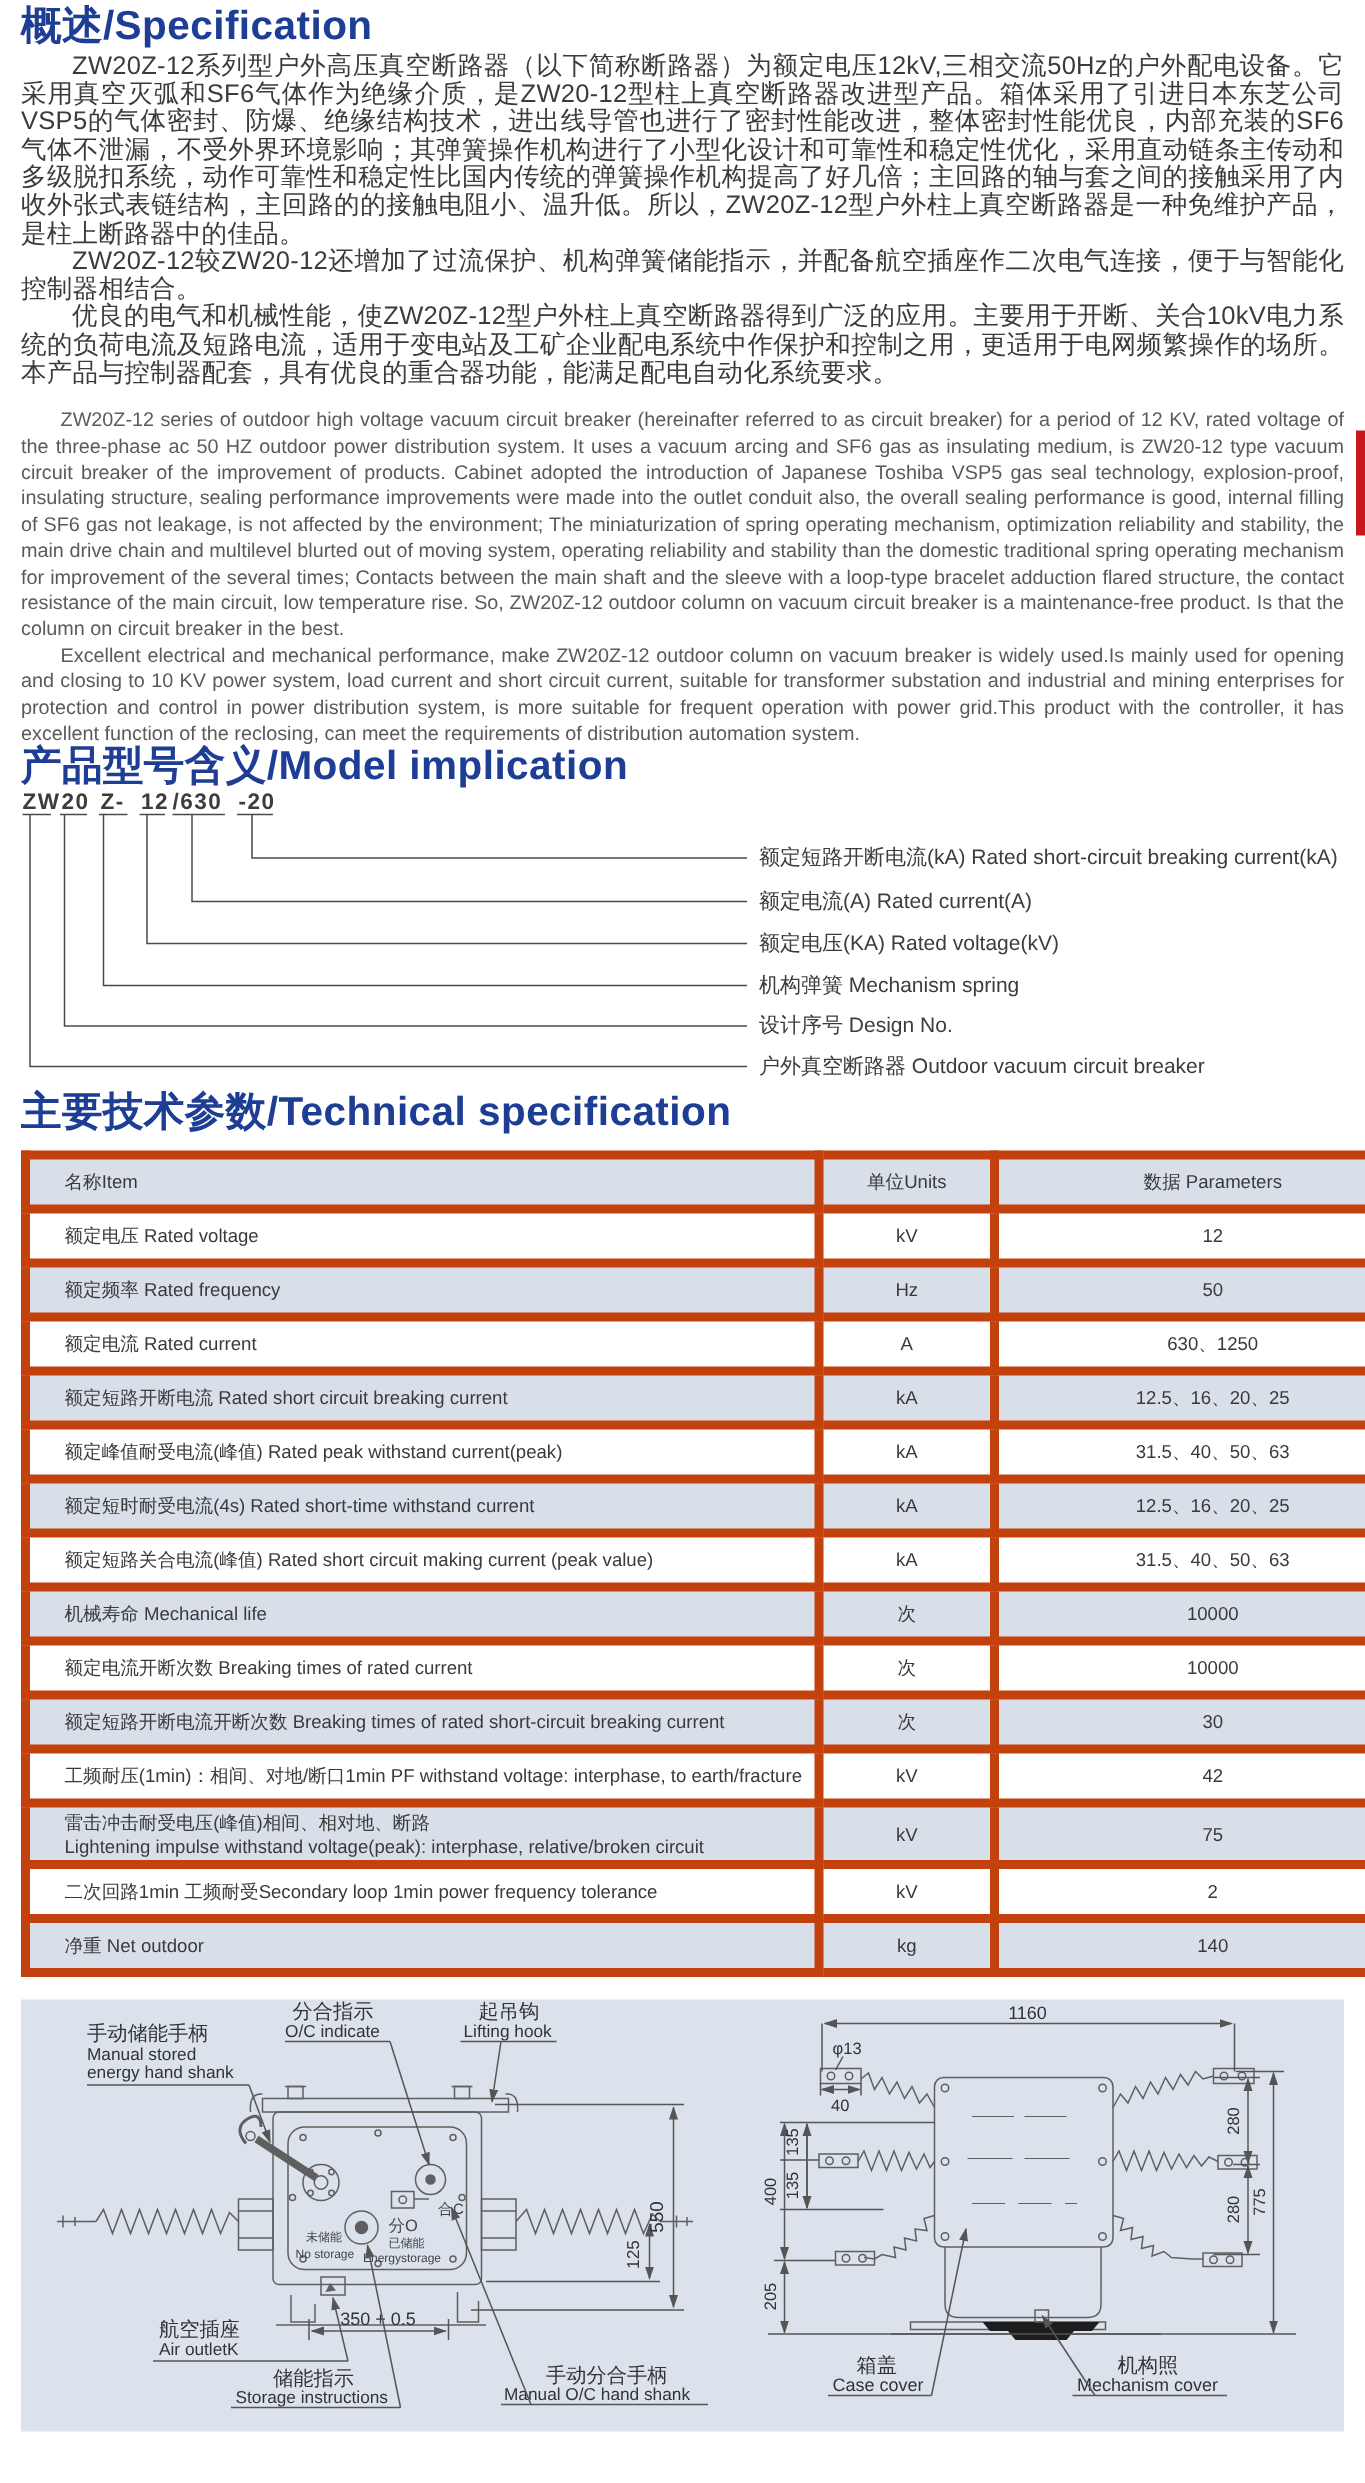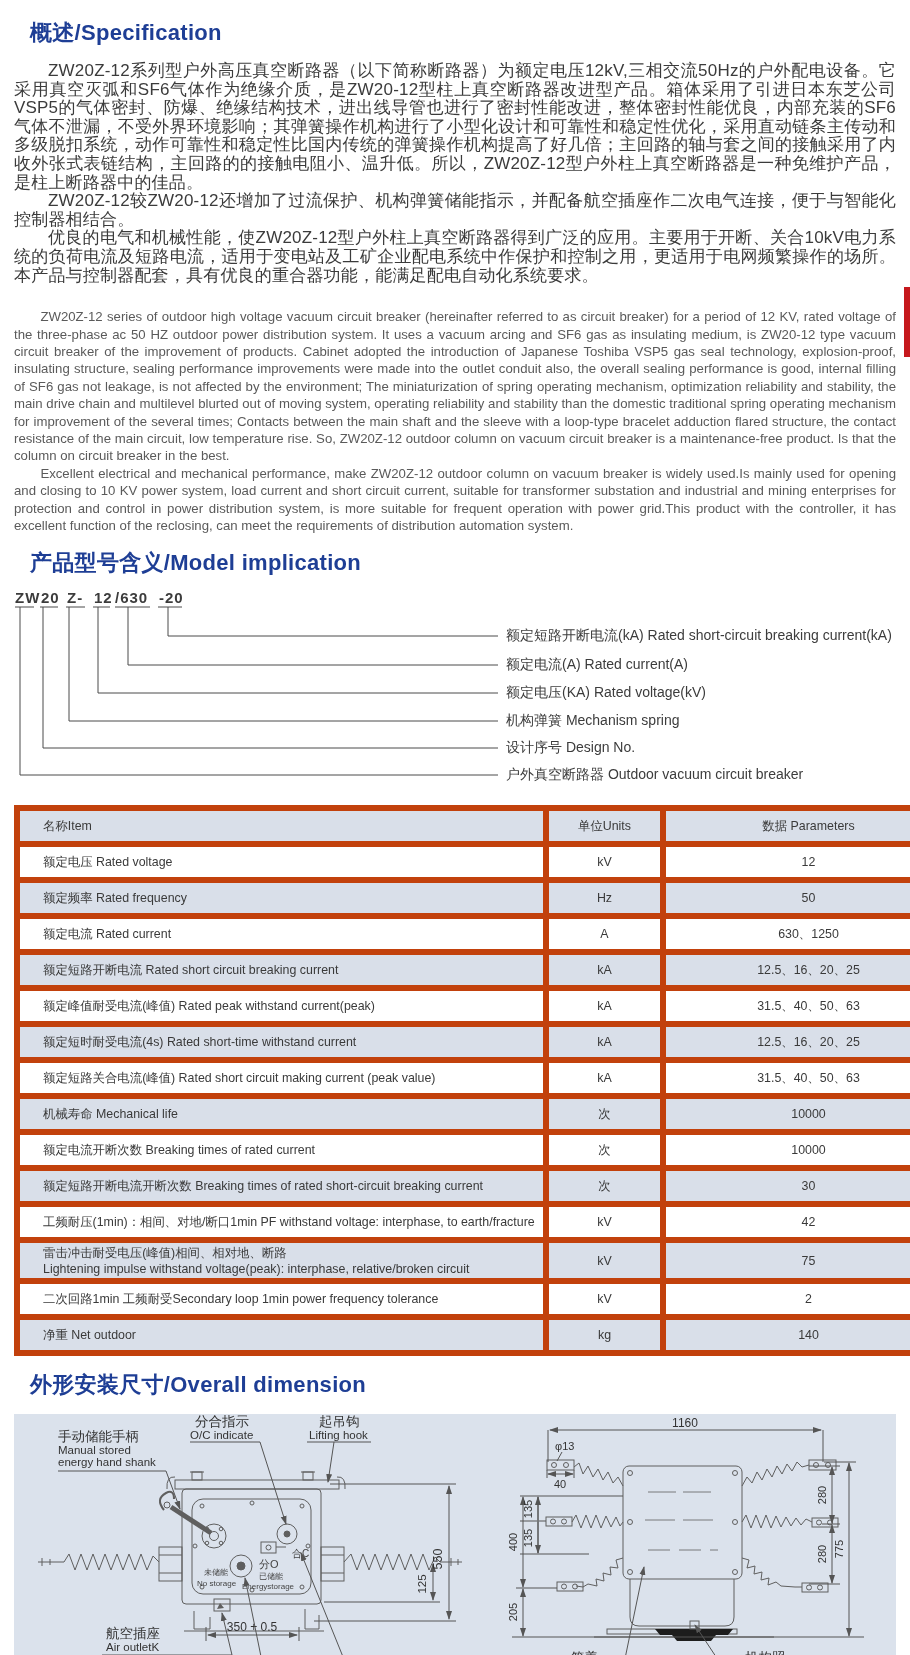--- a/index.html
+++ b/index.html
@@ -2,29 +2,29 @@
 <html><head>
 <meta charset="utf-8">
 <style>
   html,body { margin:0; padding:0; }
   body {
     width:910px; height:1655px; background:#ffffff; position:relative;
     font-family:"Liberation Sans","DejaVu Sans",sans-serif; overflow:hidden;
   }
   .content { padding:4px 14px 0 14px; position:relative; }
   h1.sec {
-    font-size:22px; line-height:26px; font-weight:bold; color:#1e3e95;
-    margin:16px; letter-spacing:0.3px;
+    font-size:27px; line-height:26px; font-weight:bold; color:#1e3e95;
+    margin:0; letter-spacing:0.3px;
   }
   .cn-block { margin-top:5px; }
   .cn-block p {
     margin:0; font-size:17px; line-height:18.6px; color:#3b3b3b;
     text-indent:2em; text-align:justify; letter-spacing:0.2px;
   }
-  .en-block { margin-top:23px; }
+  .en-block { margin-top:13px; }
   .en-block p {
     margin:0; font-size:13.2px; line-height:17.4px; color:#5a5a5a;
     text-indent:2em; text-align:justify;
   }
   .model-head { margin-top:21px; }
   .tech-head { margin-top:10px; }
   .dim-head  { margin-top:19px; }
   svg text { font-family:"Liberation Sans","DejaVu Sans",sans-serif; }
   table.spec {
     border-collapse:collapse; width:866px; margin-top:13px;
@@ -92,20 +92,21 @@
     <g fill="#3c3c3c" font-size="14">
       <text x="492" y="48">额定短路开断电流(kA) Rated short-circuit breaking current(kA)</text>
       <text x="492" y="77">额定电流(A) Rated current(A)</text>
       <text x="492" y="105">额定电压(KA) Rated voltage(kV)</text>
       <text x="492" y="133">机构弹簧 Mechanism spring</text>
       <text x="492" y="160">设计序号 Design No.</text>
       <text x="492" y="187">户外真空断路器 Outdoor vacuum circuit breaker</text>
     </g>
   </svg>
 
+  <h1 class="sec tech-head">主要技术参数/Technical specification</h1>
 
   <table class="spec">
     <tbody>
         <tr>
       <td class="c0">名称Item</td>
       <td class="c1">单位Units</td>
       <td class="c2">数据 Parameters</td>
     </tr>
     <tr>
           <td class="c0">额定电压 Rated voltage</td>
@@ -174,21 +175,20 @@
           <td class="c2">2</td>
         </tr>
     <tr>
           <td class="c0">净重 Net outdoor</td>
           <td class="c1">kg</td>
           <td class="c2">140</td>
         </tr>
   </tbody>
     </table>
 
-  <h1 class="sec dim-head">外形安装尺寸/Overall dimension</h1>
 
   <div class="panel">
     <svg width="882" height="288" viewBox="0 0 882 288">
       <defs>
         <marker id="ae" markerWidth="9" markerHeight="8" refX="8" refY="4" orient="auto">
             <path d="M0,1 L9,4 L0,7 z" fill="#555"></path>
           </marker>
         <marker id="as" markerWidth="9" markerHeight="8" refX="1" refY="4" orient="auto">
             <path d="M9,1 L0,4 L9,7 z" fill="#555"></path>
           </marker>

